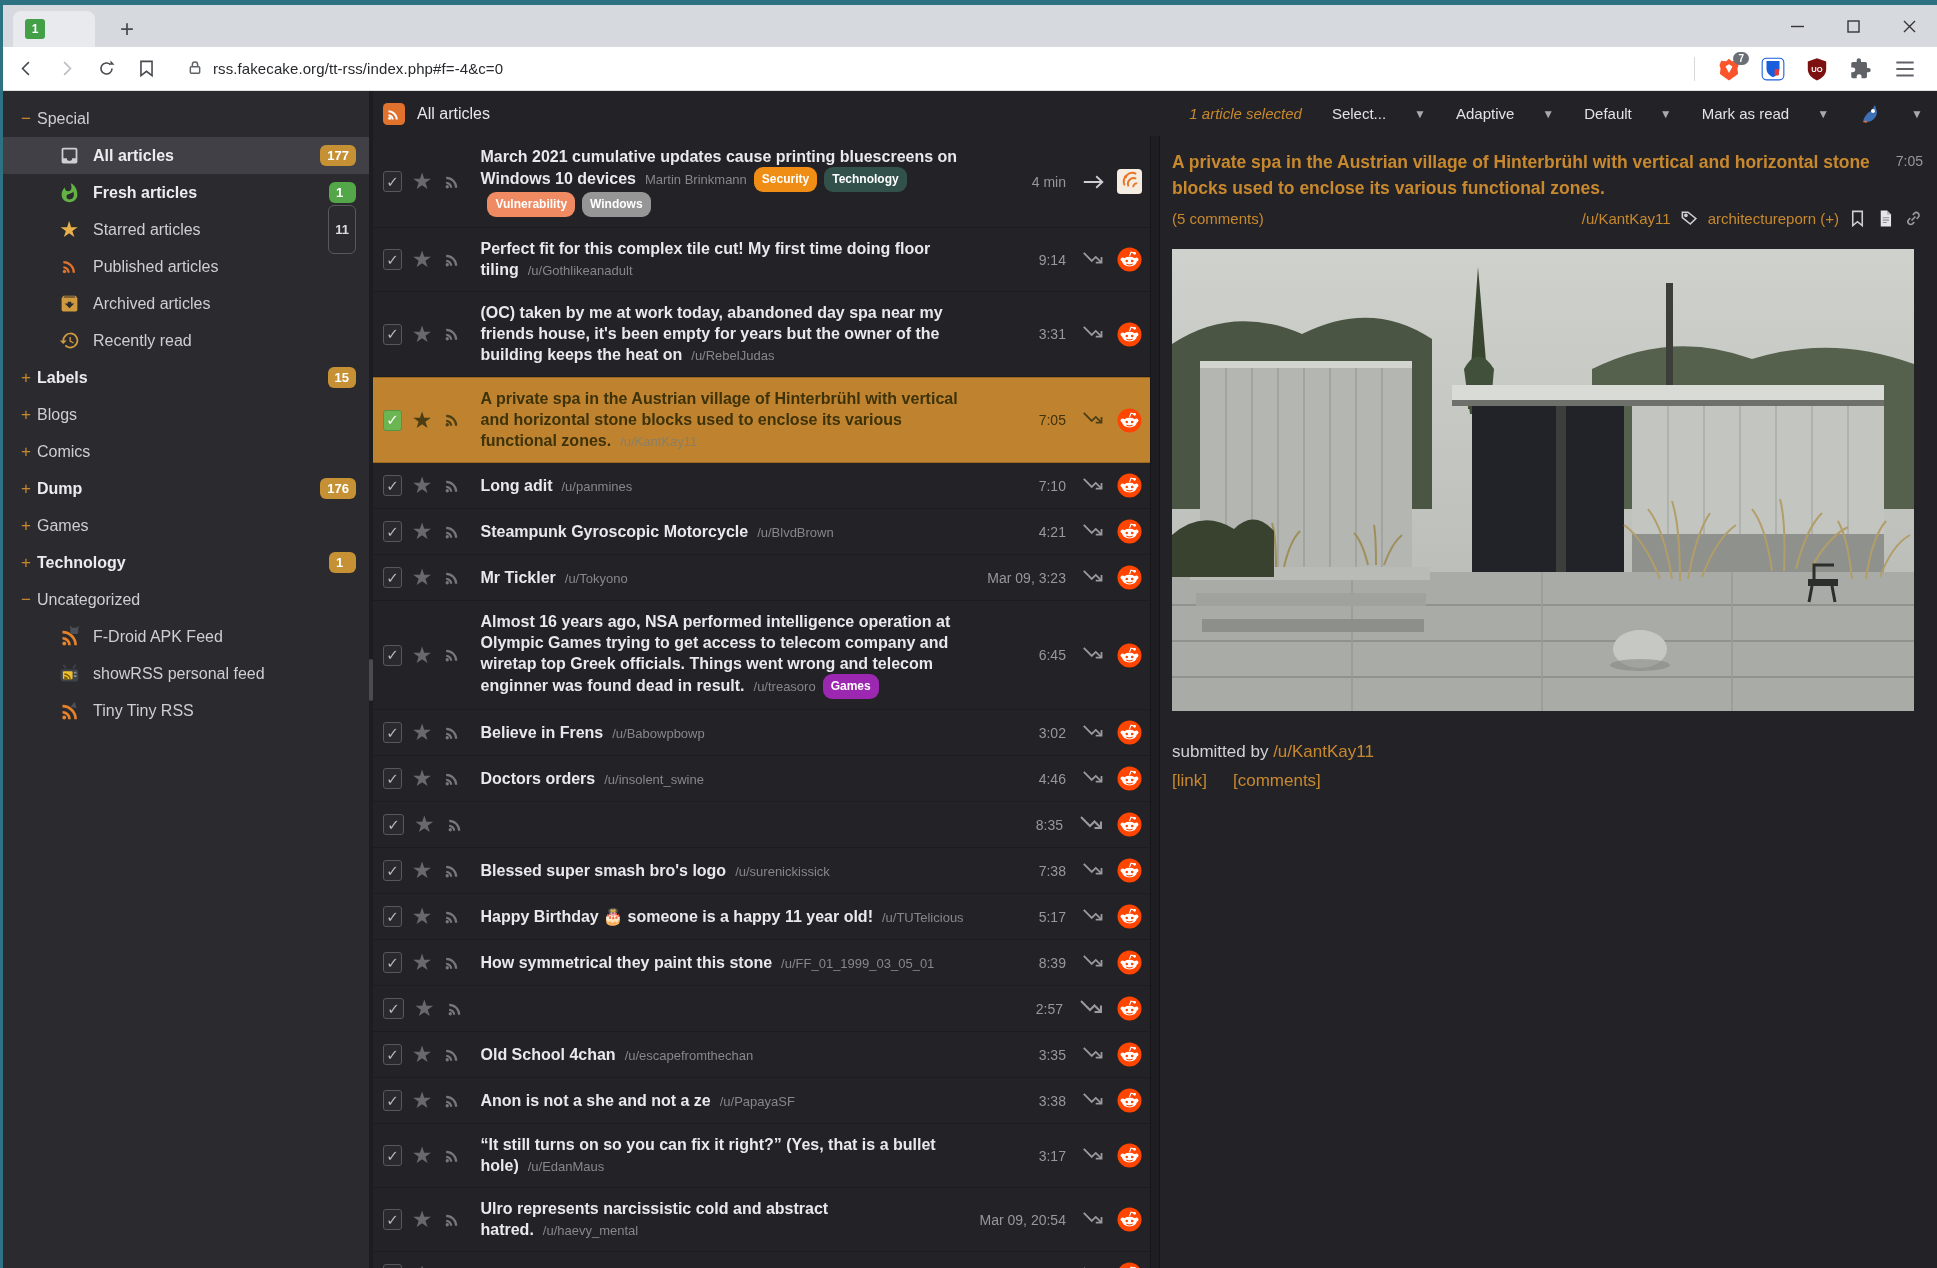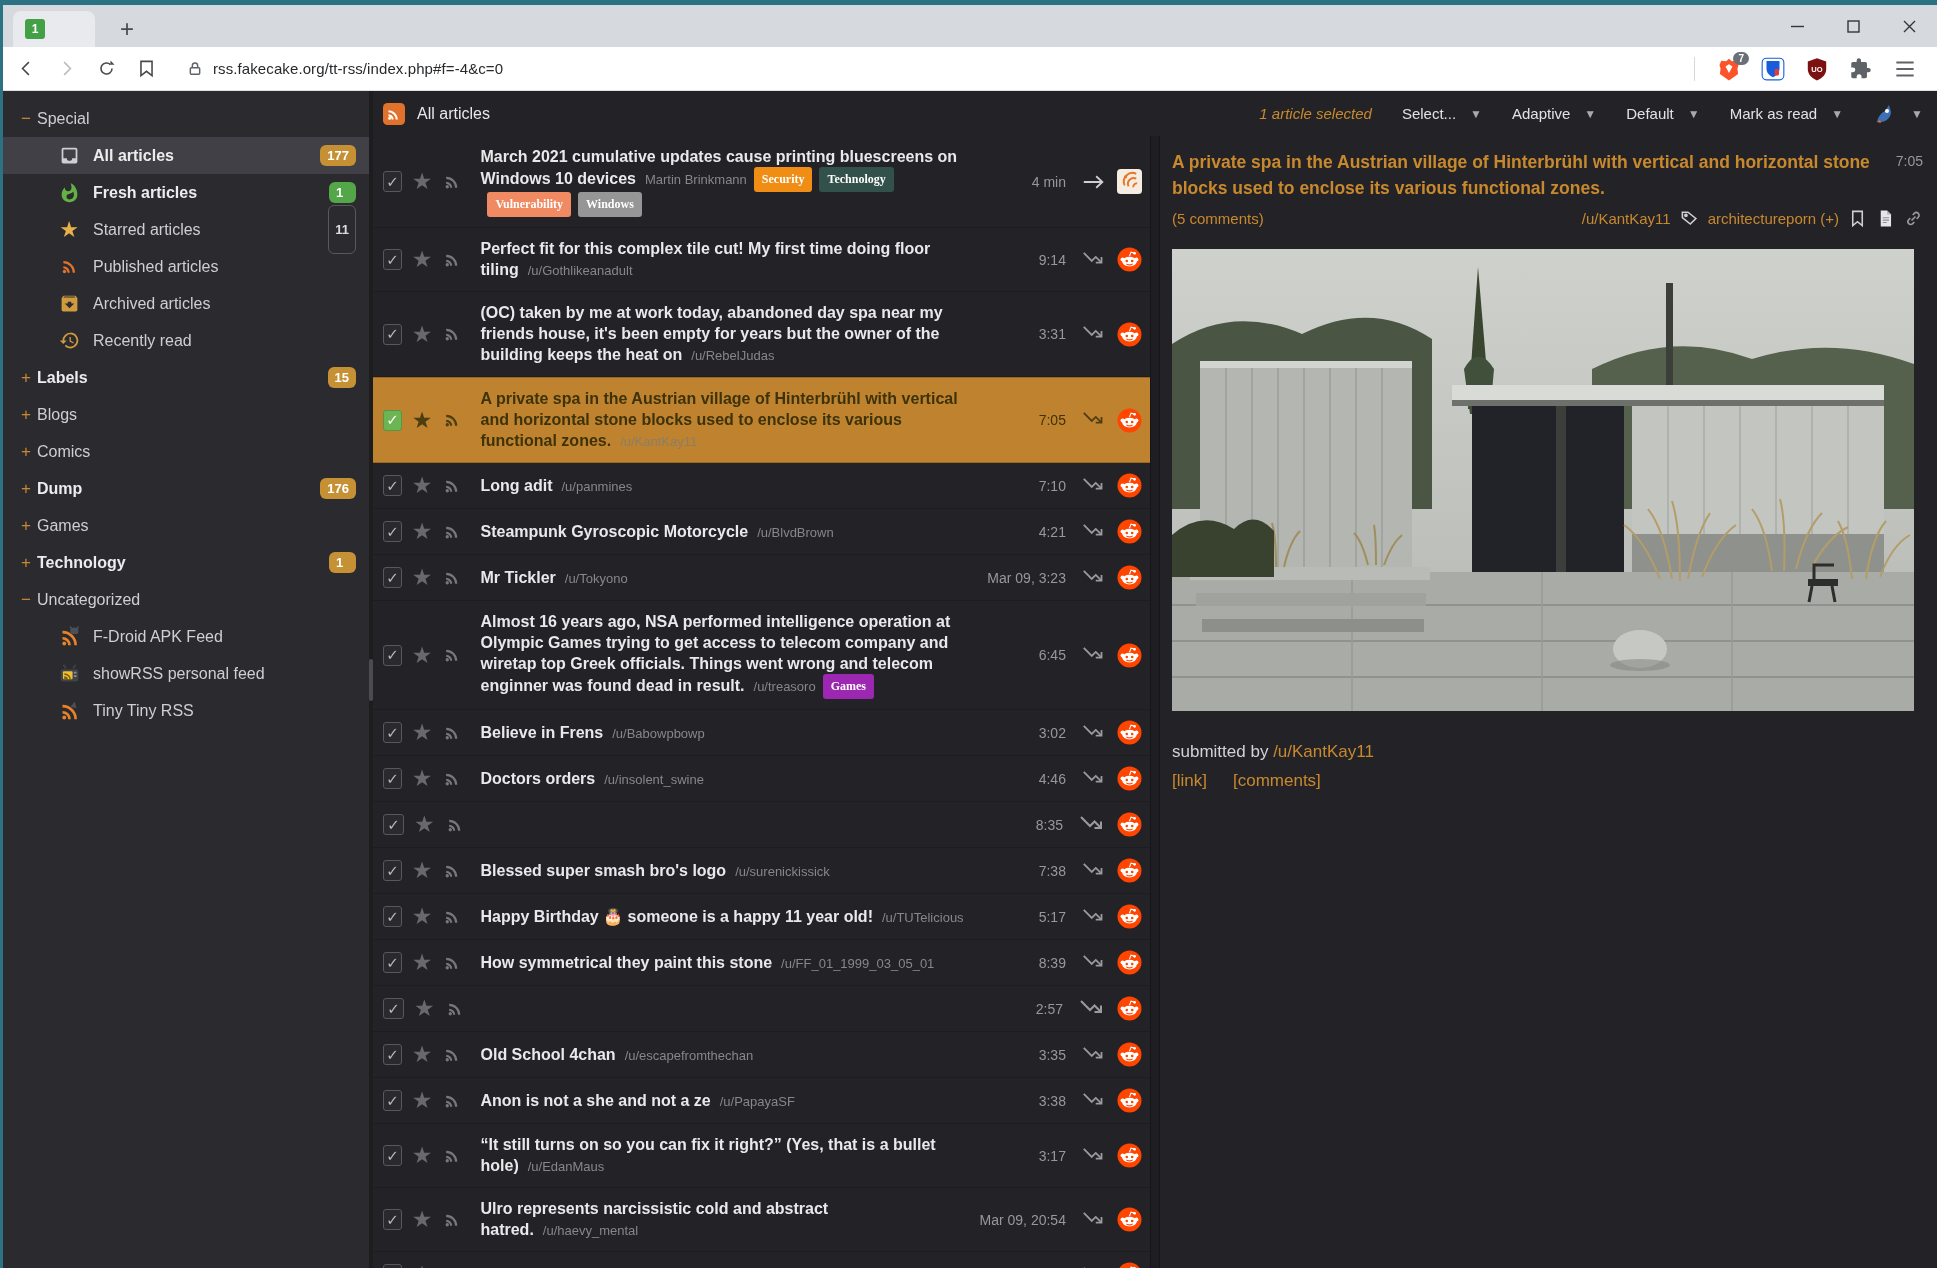--- a/index.html
+++ b/index.html
@@ -18,21 +18,21 @@
          font-size:12px; font-weight:bold; display:flex; align-items:center; justify-content:center;}
   .newtab { position:absolute; left:108px; top:8px; width:32px; height:32px; color:#474b4f;
          font-size:24px; display:flex; align-items:center; justify-content:center; }
   .wincontrols { position:absolute; right:0; top:0; height:42px; display:flex; }
   .wc { width:56px; height:42px; display:flex; align-items:center; justify-content:center; color:#33363a; }
   .wc svg { width:15px; height:15px; }
   .navbar { height:44px; background:#ffffff; border-bottom:1px solid #dfe1e5;
          display:flex; align-items:center; }
   .navic { width:34px; height:34px; display:flex; align-items:center; justify-content:center; margin-left:6px; }
   .navic svg { width:19px; height:19px; }
-  .addr { display:flex; align-items:center; margin-left:24px; flex:1; }
+  .addr { display:flex; margin-left:24px; flex:1; }
   .lockic { width:16px; height:16px; margin-right:10px; }
   .url { font-size:15px; color:#27292c; letter-spacing:.1px; }
   .ext-cluster { display:flex; align-items:center; margin-right:10px; }
   .sep { width:1px; height:24px; background:#d5d7da; margin:0 12px; }
   .extic { width:26px; height:26px; margin:0 9px; position:relative; }
   .extic svg { width:26px; height:26px; }
   .brave-badge { position:absolute; right:-7px; top:-4px; background:#6b7076; color:#fff;
       border-radius:8px; font-size:10px; padding:1px 5px; font-weight:bold; }
 
   
@@ -40,21 +40,21 @@
   .sidebar { width:366px; background:#2b2b2f; overflow:hidden; padding-top:9px; }
   .sb-split { width:4px; background:#1d1d20; position:relative; }
   .sb-grip { position:absolute; top:568px; left:0; width:4px; height:42px; background:#4b4b50; border-radius:2px;}
   .main { flex:1; display:flex; flex-direction:column; min-width:0;}
   .toolbar { height:45px; display:flex; align-items:center; padding:0 14px 0 10px; }
   .feedtitle { display:flex; align-items:center; }
   .feedtitle .fic { width:22px; height:22px; margin-right:12px;}
   .feedtitle span { color:#e8e8ea; font-size:16px; }
   .tb-right { margin-left:auto; display:flex; align-items:center; gap:30px; }
   .tb-sel { color:#c8882e; font-style:italic; font-size:15px; }
-  .dd { display:flex; align-items:center; gap:14px; color:#e2e2e5; font-size:15px; }
+  .dd { display:flex; align-items:center; gap:28px; color:#e2e2e5; font-size:15px; }
   .caret { color:#a8a8ae; font-size:12px; }
   .logo-ic { width:24px; height:24px; }
   .content { flex:1; display:flex; min-height:0; }
   .list { width:777px; overflow:hidden; display:flex; flex-direction:column; }
   .pane-split { width:10px; background:#1e1e22; border-left:1px solid #161619; border-right:1px solid #161619;}
   .article { flex:1; overflow:hidden; padding:13px 14px 0 12px; }
 
   
   .srow { height:37px; display:flex; align-items:center; color:#cfcfd2; font-size:16px; position:relative;}
   .srow.sel { background:#404046; }
@@ -76,22 +76,22 @@
   .row { display:flex; align-items:center; padding:10px 8px 10px 8px; border-bottom:1px solid #1d1d20;
          background:#232327; }
   .cb { width:21px; height:21px; border:1px solid #57575c; border-radius:3px; background:#2a2a2e;
         color:#b9b9bd; font-size:15px; display:flex; align-items:center; justify-content:center; margin:0 10px 0 2px;}
   .rstar { color:#68686d; font-size:23px; margin-right:10px; line-height:1;}
   .rrss { width:20px; height:20px; color:#77777d; margin-right:18px; }
   .rrss svg { width:20px; height:20px; }
   .rowmain { width:548px; line-height:21px; }
   .rtitle { color:#e9e9eb; font-weight:bold; font-size:16px; }
   .rauthor { color:#86868b; font-size:13px; margin-left:9px; }
-  .tag { display:inline-block; font-size:12px; font-weight:bold; color:#fff; border-radius:3px;
-         padding:2px 8px; margin-left:7px; vertical-align:1px;font-family:Liberation Serif, serif;}
+  .tag { display:inline-block; font-size:12px; font-weight:bold; color:#fff; border-radius:9px;
+         padding:2px 8px; margin-left:7px; vertical-align:1px;}
   .tag-security { background:#ef8d15; }
   .tag-technology { background:#32514a; }
   .tag-vulnerability { background:#ef8a63; }
   .tag-windows { background:#969696; }
   .tag-games { background:#9c27b0; }
   .rtime { margin-left:auto; width:112px; text-align:right; color:#97979c; font-size:14px; white-space:nowrap;}
   .ric { width:26px; height:22px; margin-left:16px; color:#9a9a9f; }
   .ric svg { width:100%; height:100%; }
   .rfav { width:25px; height:25px; margin-left:12px; flex-shrink:0;}
   .rfav svg { width:25px; height:25px; }

